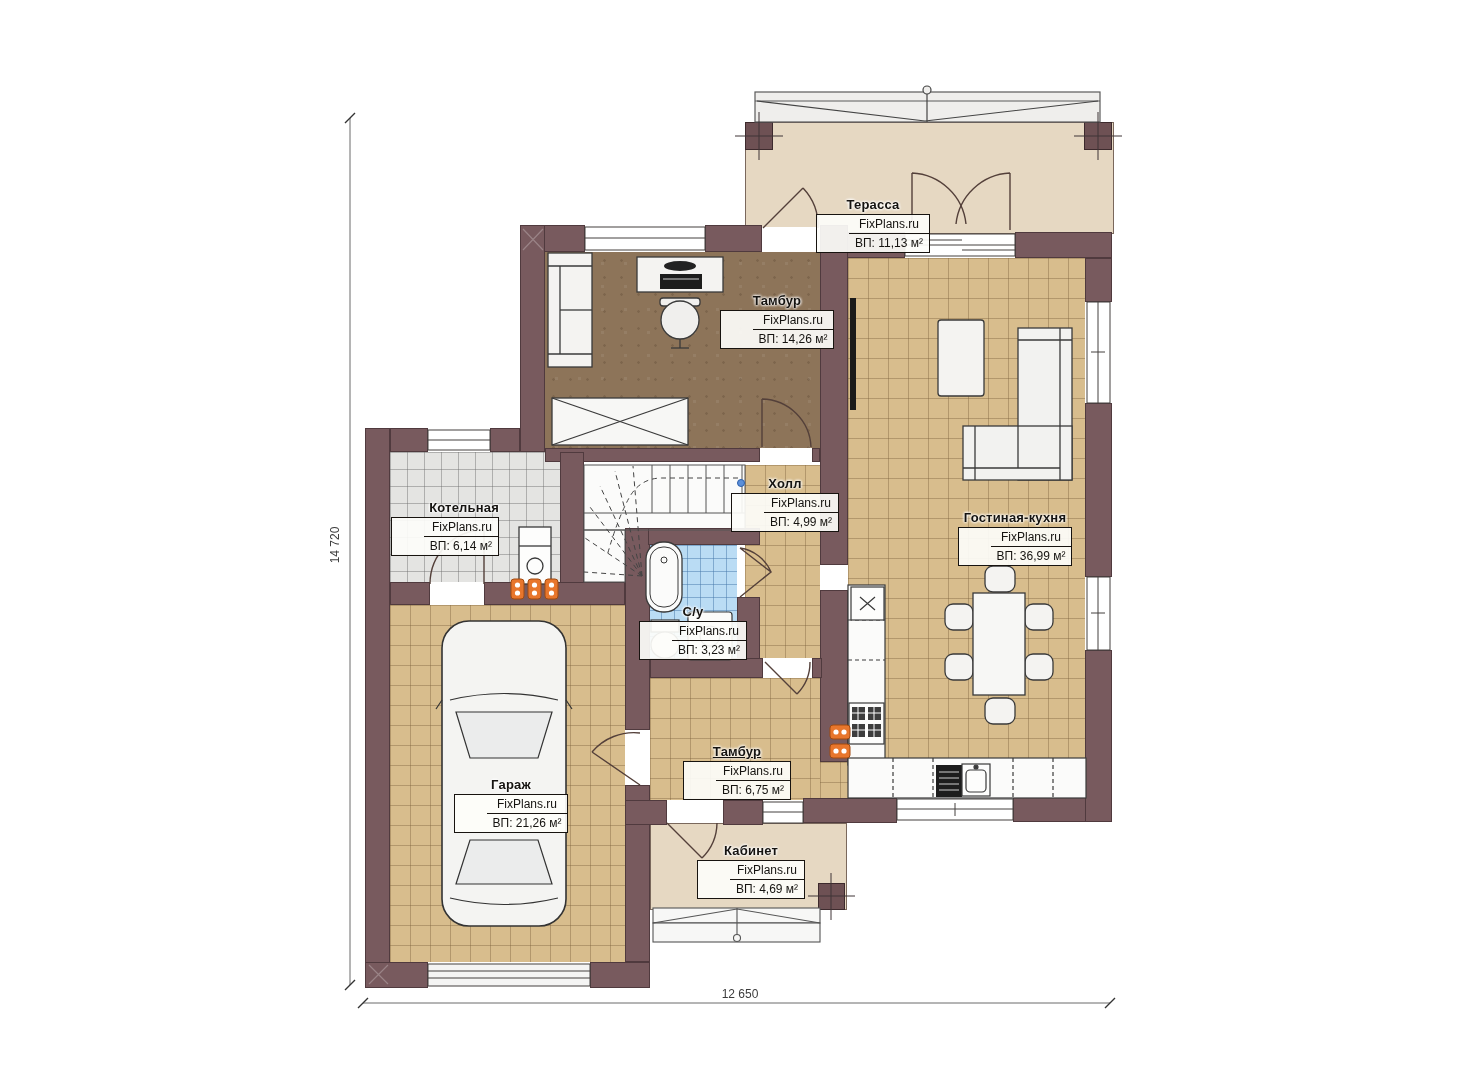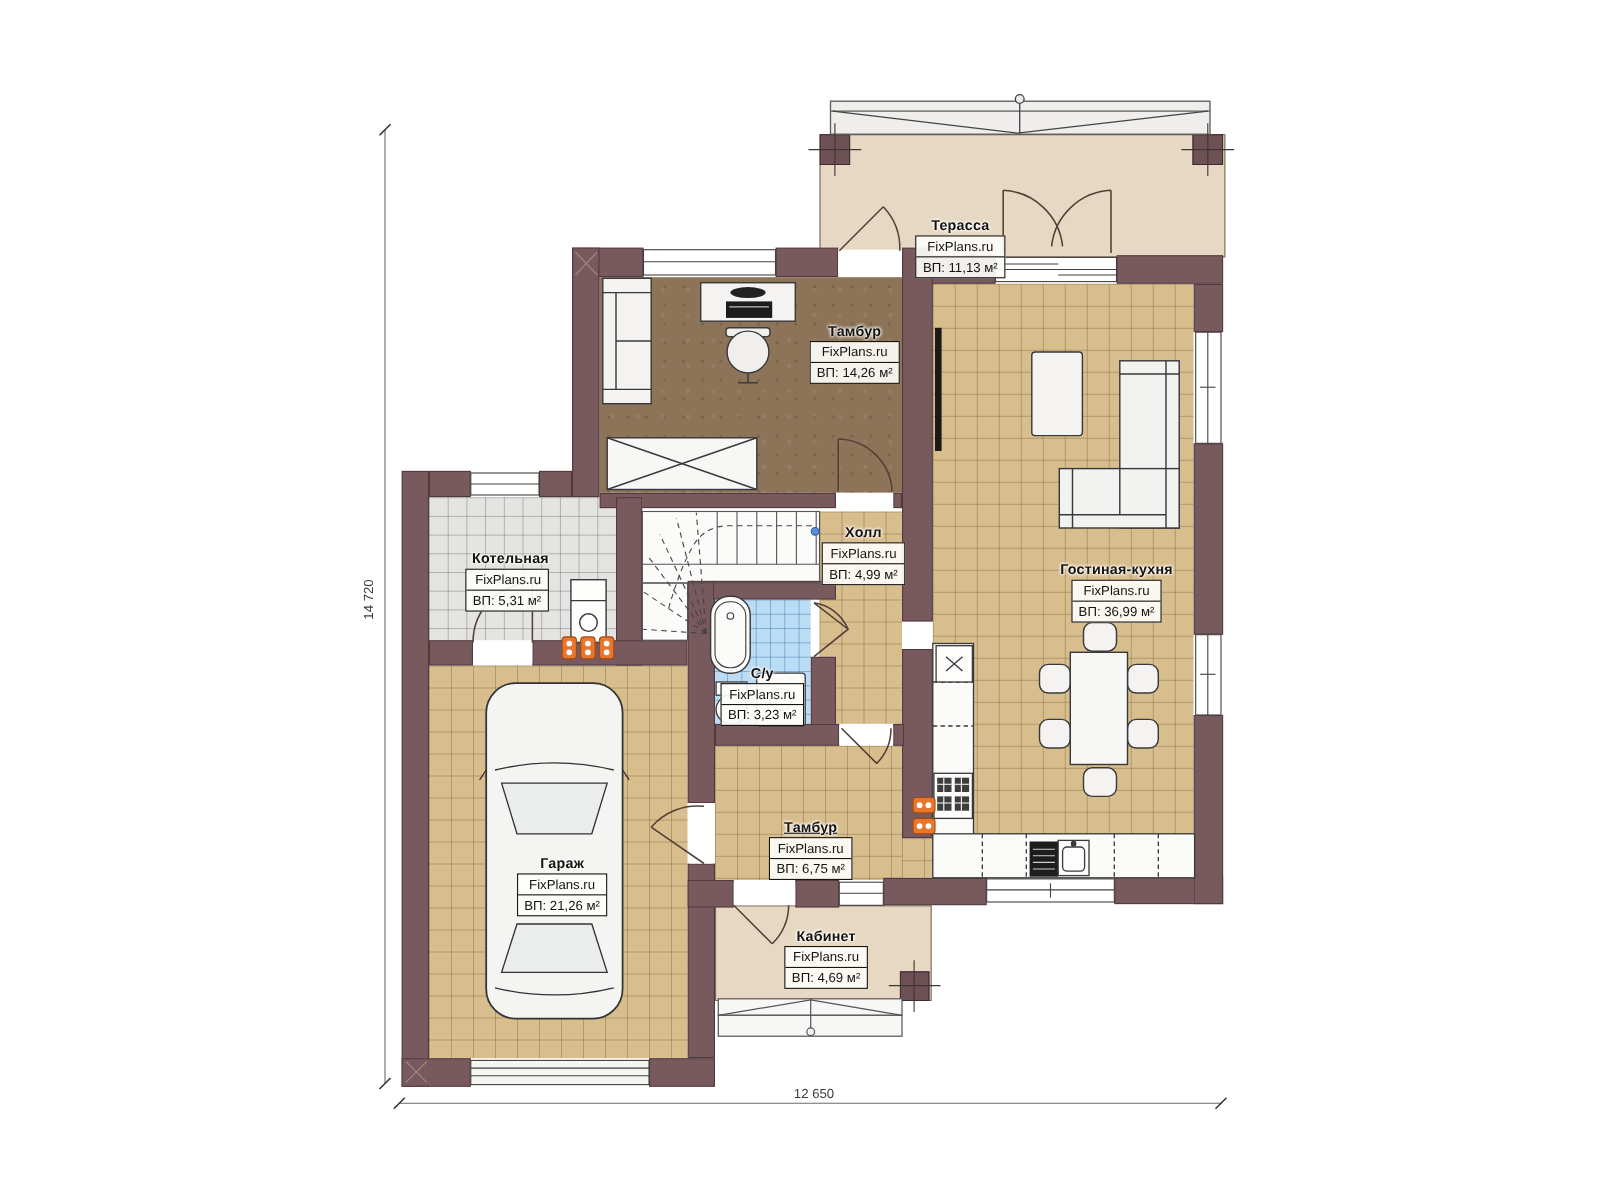--- a/index.html
+++ b/index.html
@@ -24,21 +24,21 @@
     background-image:radial-gradient(rgba(52,38,22,.18) 11%,transparent 12%),
                      radial-gradient(rgba(255,255,255,.07) 11%,transparent 12%);
     background-size:17px 17px,23px 23px;}
   .floor-white{background:#fbfbfa;}
   .wall{background:#785a5e;box-shadow:inset 0 0 0 1px rgba(48,32,36,.55);}
   .post{background:#6e5154;box-shadow:inset 0 0 0 1px rgba(40,26,28,.7);}
   
   .room-label{position:absolute;text-align:center;z-index:40;color:#151310;}
   .room-name{font-size:13px;font-weight:bold;letter-spacing:.2px;margin-bottom:2px;
              text-shadow:0 0 3px #fff,0 0 3px #fff,0 0 3px #fff;}
-  .label-box{display:inline-block;background:rgba(253,253,250,.92);border:1.6px solid #17130f;}
+  .label-box{display:inline-block;background:rgba(253,253,250,.92);border:1.6px solid #17130f;padding-left:32px;}
   .lb-row{font-size:12px;line-height:16px;padding:1px 6px;white-space:nowrap;}
   .lb-row.first{border-bottom:1.4px solid #17130f;}
   .dim-label{position:absolute;font-size:12px;color:#3c3c3c;z-index:40;}
   svg{position:absolute;left:0;top:0;z-index:30;}
   .floors{z-index:5;} .walls{z-index:10;}
 </style>
 </head>
 <body>
 
 <div id="canvas">
@@ -354,21 +354,21 @@
       <div class="lb-row">ВП: 11,13 м²</div></div>
   </div>
   <div class="room-label" style="left:713px;top:293px;width:128px;">
     <div class="room-name">Тамбур</div>
     <div class="label-box"><div class="lb-row first">FixPlans.ru</div>
       <div class="lb-row">ВП: 14,26 м²</div></div>
   </div>
   <div class="room-label" style="left:375px;top:500px;width:124px;text-align:right;">
     <div class="room-name">Котельная</div>
     <div class="label-box"><div class="lb-row first">FixPlans.ru</div>
-      <div class="lb-row">ВП: 5,31 м²</div></div>
+      <div class="lb-row">ВП: 6,14 м²</div></div>
   </div>
   <div class="room-label" style="left:724px;top:476px;width:122px;">
     <div class="room-name">Холл</div>
     <div class="label-box"><div class="lb-row first">FixPlans.ru</div>
       <div class="lb-row">ВП: 4,99 м²</div></div>
   </div>
   <div class="room-label" style="left:940px;top:510px;width:150px;">
     <div class="room-name">Гостиная-кухня</div>
     <div class="label-box"><div class="lb-row first">FixPlans.ru</div>
       <div class="lb-row">ВП: 36,99 м²</div></div>

